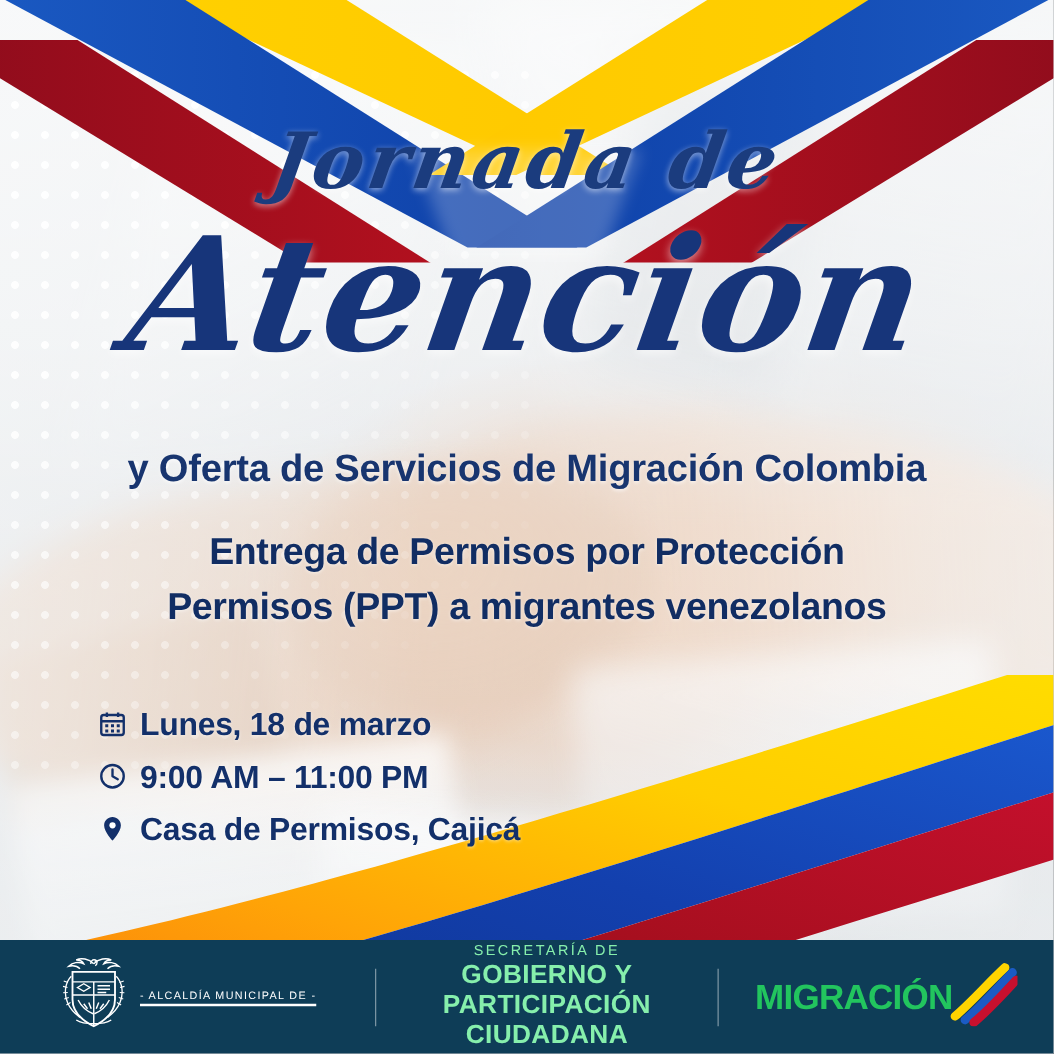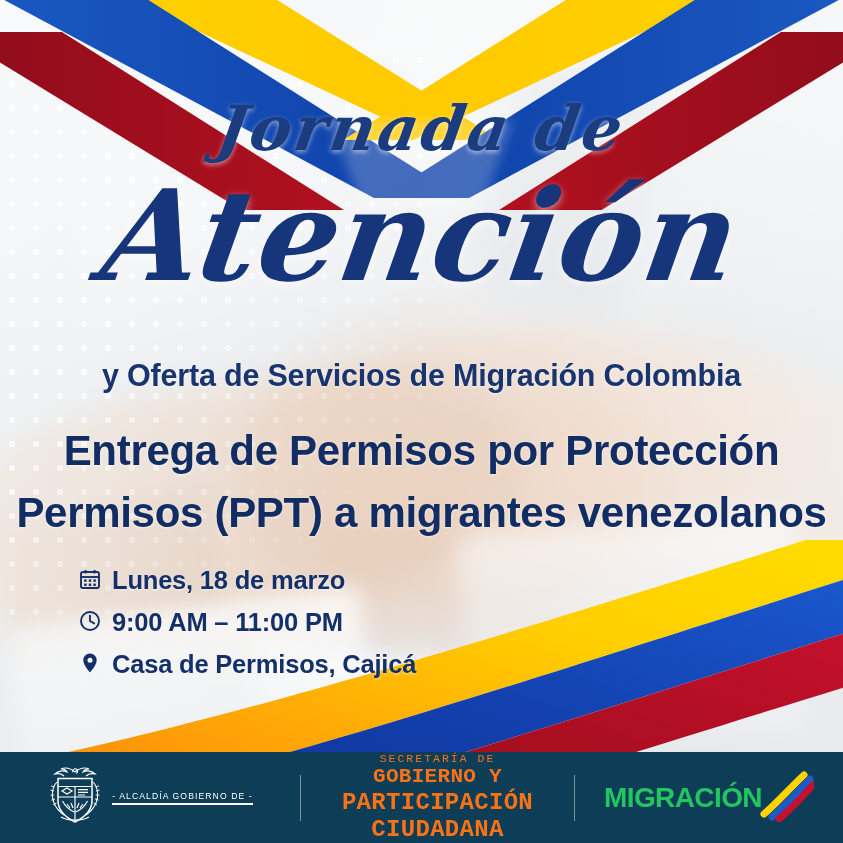--- a/index.html
+++ b/index.html
@@ -82,21 +82,21 @@
   }
   .subtitle{
     position:absolute;left:0;right:0;top:330px;text-align:center;
     font-size:30.5px;font-weight:700;letter-spacing:-.2px;
     color:#18356f;
     text-shadow:0 1px 3px rgba(255,255,255,.6);
     margin-top:28px;
   }
   .headline{
     position:absolute;left:0;right:0;top:420px;text-align:center;
-    font-size:42px;font-weight:700;line-height:1.48;letter-spacing:-.3px;
+    font-size:30px;font-weight:700;line-height:1.48;letter-spacing:-.3px;
     color:#112d63;
     text-shadow:0 1px 3px rgba(255,255,255,.6);
   }
 
   
   .details{position:absolute;left:78px;top:566px;}
   .d-row{display:flex;align-items:flex-start;height:42px;}
   .d-ico{width:34px;height:26px;display:flex;align-items:center;justify-content:flex-start;flex:0 0 34px;}
   .d-txt{font-size:25.5px;font-weight:700;color:#13306a;letter-spacing:-.2px;text-shadow:0 1px 3px rgba(255,255,255,.55);}
 
@@ -108,24 +108,24 @@
   }
   .f-cell{display:flex;align-items:center;justify-content:center;height:100%;}
   .f-sep{width:1px;height:46px;background:rgba(255,255,255,.45);flex:0 0 1px;}
 
   .cajica-wrap{display:flex;align-items:center;gap:9px;}
   .cajica-txt{color:#fff;text-align:center;}
   .cajica-top{font-size:8.6px;letter-spacing:1.1px;white-space:nowrap;}
   .cajica-name{font-size:26px;font-weight:700;letter-spacing:6px;line-height:1.05;padding-left:5px;}
   .cajica-rule{height:2px;background:#fff;margin-top:2px;}
 
-  .sec-txt{color:#f97316;text-align:center;line-height:1.14;font-family:Liberation Mono, monospace;}
+  .sec-txt{color:#86efac;text-align:center;line-height:1.14;}
   .sec-1{font-size:11.5px;letter-spacing:2px;font-weight:400;}
   .sec-2{font-size:21px;font-weight:700;letter-spacing:.3px;}
-  .sec-3{font-size:24px;font-weight:700;letter-spacing:.3px;}
+  .sec-3{font-size:21px;font-weight:700;letter-spacing:.3px;}
 
   .mig-wrap{display:flex;align-items:center;}
   .mig-txt{color:#22c55e;font-size:28px;font-weight:700;letter-spacing:-.6px;font-family:"Liberation Sans",sans-serif;}
 </style>
 </head>
 <body>
 
 <div id="poster">
 
   <div class="bg-photo">
@@ -309,21 +309,21 @@
               <path d="M46 17 c5 5 6 14 3 21 c-2 5 -6 9 -10 12" stroke-width="1.05"></path>
               <g stroke-width="0.9">
                 <path d="M7.4 22 l-3.4 -1.2 M7 26 l-3.6 -0.9 M7.2 30 l-3.7 0.2 M8 34 l-3.6 1.2 M9.4 38 l-3.3 2"></path>
                 <path d="M48.6 22 l3.4 -1.2 M49 26 l3.6 -0.9 M48.8 30 l3.7 0.2 M48 34 l3.6 1.2 M46.6 38 l3.3 2"></path>
               </g>
               <path d="M14 52 c6 4 22 4 28 0" stroke-width="1.05"></path>
             </g>
           </svg>
         </span>
         <div class="cajica-txt">
-          <div class="cajica-top">- ALCALDÍA GOBIERNO DE -</div>
+          <div class="cajica-top">- ALCALDÍA MUNICIPAL DE -</div>
           <div class="cajica-rule"></div>
         </div>
       </div>
     </div>
 
     <div class="f-sep"></div>
 
     <div class="f-cell" style="flex:1 1 auto;">
       <div class="sec-txt">
         <div class="sec-1">SECRETARÍA DE</div>

